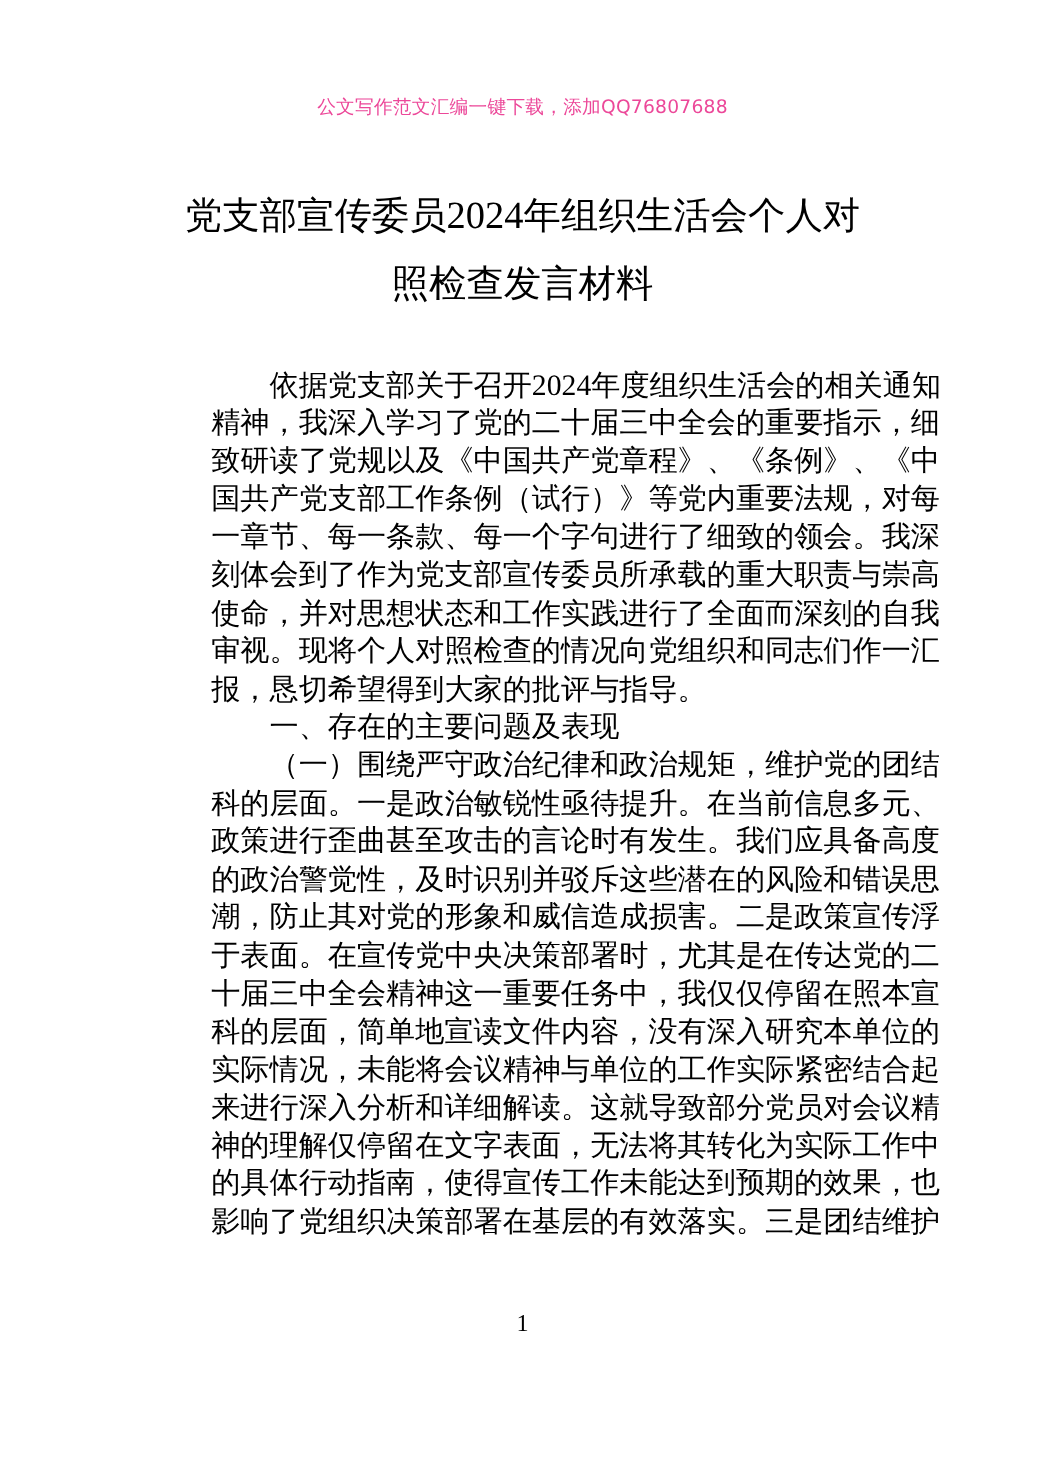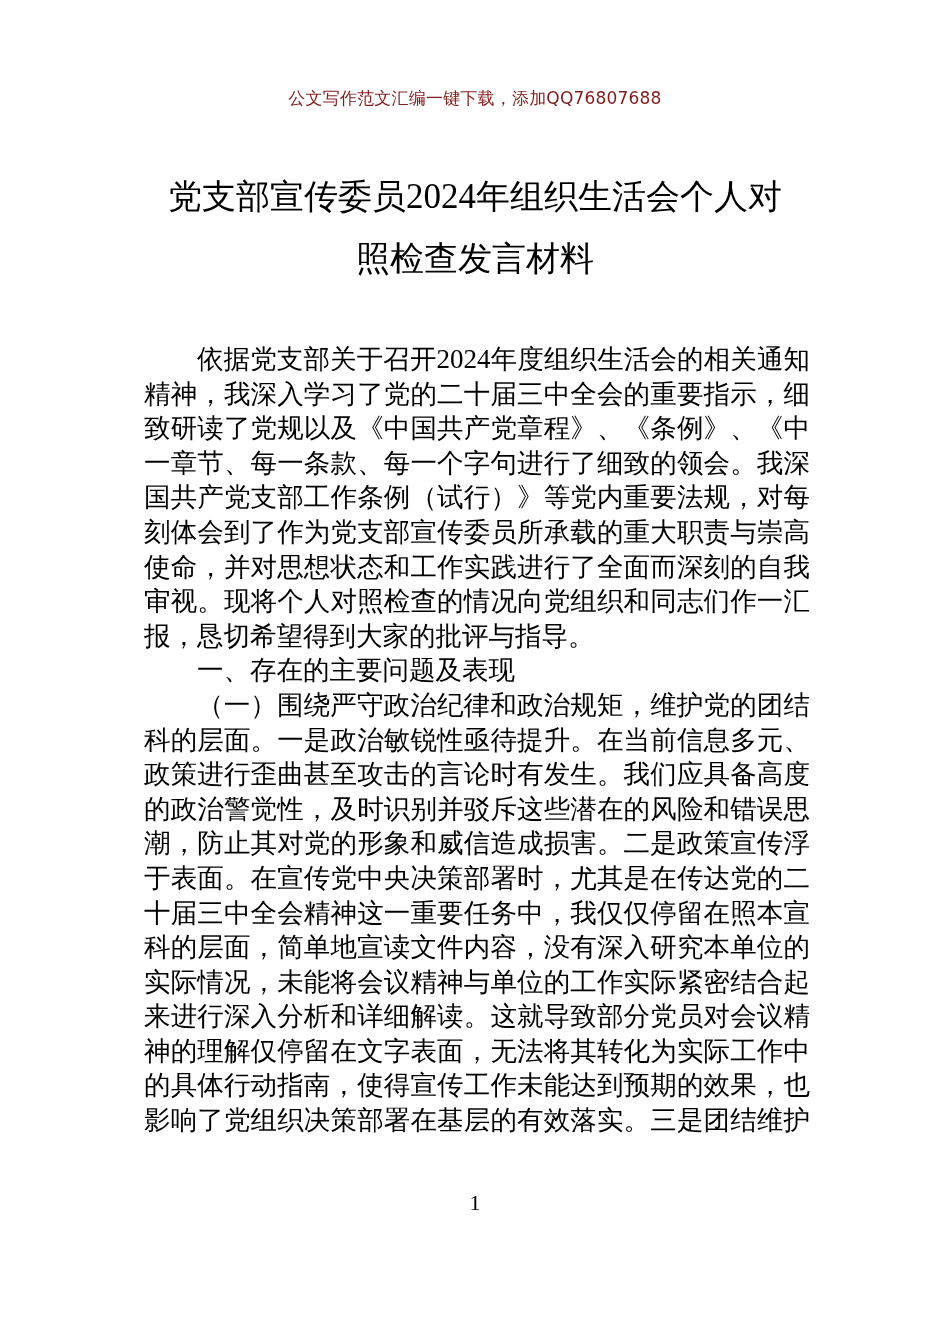--- a/index.html
+++ b/index.html
@@ -22,21 +22,21 @@
       background: #ffffff;
     }
     .watermark {
       position: absolute;
       top: 86px;
       left: 0;
       width: 950px;
       text-align: center;
       font-size: 17px;
       line-height: 24px;
-      color: #7f1d1d;
+      color: #ec4899;
       font-family: "DejaVu Sans", sans-serif;
       letter-spacing: 0.2px;
     }
     .title {
       position: absolute;
       left: 100px;
       width: 750px;
       text-align: center;
       font-size: 34px;
       line-height: 40px;
@@ -52,25 +52,26 @@
     }
     .body {
       position: absolute;
       left: 144px;
       width: 666px;
       top: 334px;
     }
     .line {
       height: 34.6px;
       font-size: 26.5px;
-      line-height: 49px;
+      line-height: 32px;
       white-space: nowrap;
       text-align: justify;
       text-align-last: justify;
       font-family: "DejaVu Sans", sans-serif;
+      margin-left: 48px;
     }
     .line.last {
       text-align-last: left;
     }
     .line.indent {
       padding-left: 53px;
     }
     .line .num {
       font-family: "Liberation Serif", "DejaVu Serif", serif;
       font-size: 27px;
@@ -93,22 +94,22 @@
 
   <div class="watermark">公文写作范文汇编一键下载，添加QQ76807688</div>
 
   <div class="title l1"><span>党支部宣传委员</span><span class="num">2024</span><span>年组织生活会个人对</span></div>
   <div class="title l2">照检查发言材料</div>
 
   <div class="body">
     <div class="line indent"><span>依据党支部关于召开</span><span class="num">2024</span><span>年度组织生活会的相关通知</span></div>
     <div class="line">精神，我深入学习了党的二十届三中全会的重要指示，细</div>
     <div class="line">致研读了党规以及《中国共产党章程》、《条例》、《中</div>
+    <div class="line">国共产党支部工作条例（试行）》等党内重要法规，对每</div>
     <div class="line">一章节、每一条款、每一个字句进行了细致的领会。我深</div>
-    <div class="line">国共产党支部工作条例（试行）》等党内重要法规，对每</div>
     <div class="line">刻体会到了作为党支部宣传委员所承载的重大职责与崇高</div>
     <div class="line">使命，并对思想状态和工作实践进行了全面而深刻的自我</div>
     <div class="line">审视。现将个人对照检查的情况向党组织和同志们作一汇</div>
     <div class="line last">报，恳切希望得到大家的批评与指导。</div>
     <div class="line indent last">一、存在的主要问题及表现</div>
     <div class="line indent">（一）围绕严守政治纪律和政治规矩，维护党的团结</div>
     <div class="line">科的层面。一是政治敏锐性亟待提升。在当前信息多元、</div>
     <div class="line">政策进行歪曲甚至攻击的言论时有发生。我们应具备高度</div>
     <div class="line">的政治警觉性，及时识别并驳斥这些潜在的风险和错误思</div>
     <div class="line">潮，防止其对党的形象和威信造成损害。二是政策宣传浮</div>

